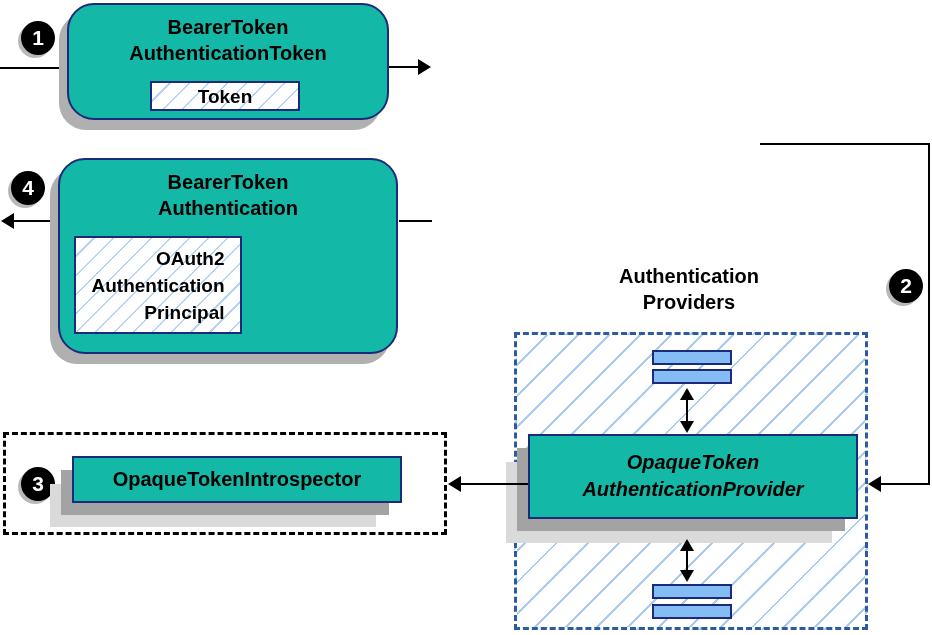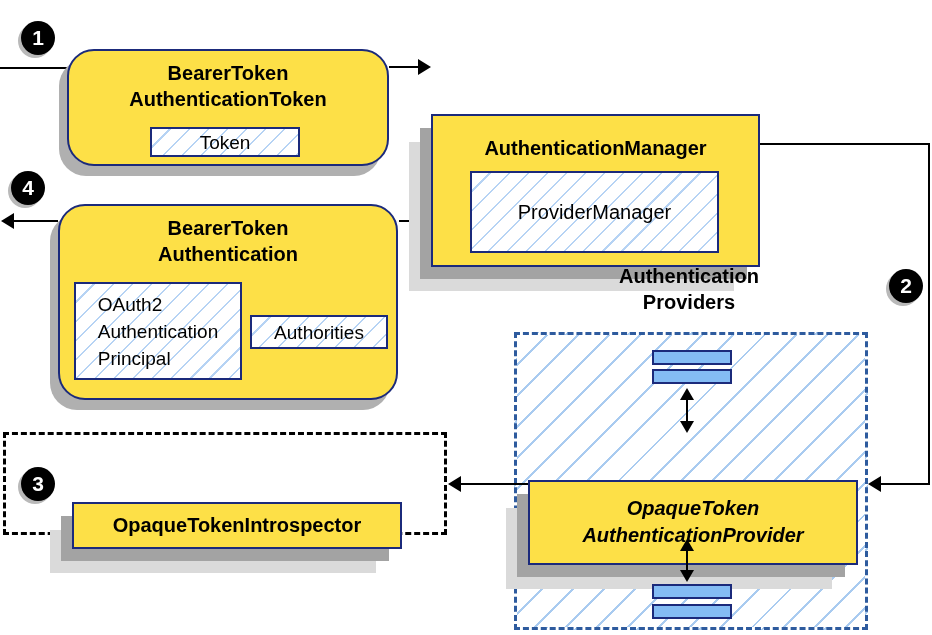--- a/index.html
+++ b/index.html
@@ -2,29 +2,29 @@
 <html><head>
 <meta charset="utf-8">
 <style>
   html,body{margin:0;padding:0;background:#fff;}
   .canvas{
     position:relative;width:932px;height:635px;background:#fff;overflow:hidden;
     font-family:"Liberation Sans","DejaVu Sans",sans-serif;color:#000;
   }
   .node{
     position:absolute;box-sizing:border-box;
-    background:#fde047;border:2px solid #1b2a7b;
-    text-align:center;font-weight:bold;margin-top:46px;
+    background:#14b8a6;border:2px solid #1b2a7b;
+    text-align:center;font-weight:bold;
   }
   .round{border-radius:27px;box-shadow:-8px 10px 0 0 #b0b0b0;}
   .rect{box-shadow:-12px 13px 0 -1px #a3a3a3,-24px 26px 0 -2px #dadada;}
   .node-title{font-size:20px;line-height:26px;white-space:pre-line;font-weight:bold;}
   .inner{
     position:absolute;box-sizing:border-box;border:2px solid #1b2a7b;
-    background-color:#fff;text-align:left;font-weight:normal;white-space:pre-line;
+    background-color:#fff;text-align:right;font-weight:bold;white-space:pre-line;
     display:flex;align-items:center;justify-content:center;font-size:19px;line-height:27px;
   }
   .hatch-sm{background-image:repeating-linear-gradient(135deg,transparent 0,transparent 12px,#b6d3f4 12px,#b6d3f4 13.5px);}
   .badge{
     position:absolute;width:34px;height:34px;border-radius:50%;
     background:#000;color:#fff;font-size:21px;font-weight:bold;
     line-height:34px;text-align:center;box-shadow:-3px 3px 0 #b9b9b9;
   }
   .line{position:absolute;background:#000;}
   .tri{position:absolute;width:0;height:0;}
@@ -64,32 +64,27 @@
 
   <div class="line" style="left:13px;top:220px;width:45px;height:2px;"></div>
   <div class="tri tri-left" style="left:1px;top:213px;"></div>
 
   <div class="node round" style="left:67px;top:3px;width:322px;height:117px;">
     <div class="node-title" style="margin-top:9px;">BearerToken
 AuthenticationToken</div>
     <div class="inner hatch-sm" style="left:81px;top:76px;width:150px;height:30px;">Token</div>
   </div>
 
-  <div class="node rect" style="left:431px;top:68px;width:329px;height:153px;">
-    <div class="node-title" style="margin-top:19px;">AuthenticationManager</div>
-    <div class="inner hatch-sm" style="left:37px;top:55px;width:249px;height:82px;font-size:20px;">ProviderManager</div>
-  </div>
 
   <div class="node round" style="left:58px;top:158px;width:340px;height:196px;">
     <div class="node-title" style="margin-top:9px;">BearerToken
 Authentication</div>
     <div class="inner hatch-sm" style="left:14px;top:76px;width:168px;height:98px;">OAuth2
 Authentication
 Principal</div>
-    <div class="inner hatch-sm" style="left:190px;top:109px;width:138px;height:34px;">Authorities</div>
   </div>
 
   <div class="group-label" style="left:589px;top:263px;width:200px;">Authentication
 Providers</div>
 
   <div class="group-dashed" style="left:514px;top:332px;width:354px;height:298px;"></div>
 
   <div class="bar" style="left:652px;top:350px;"></div>
   <div class="bar" style="left:652px;top:369px;"></div>
 

